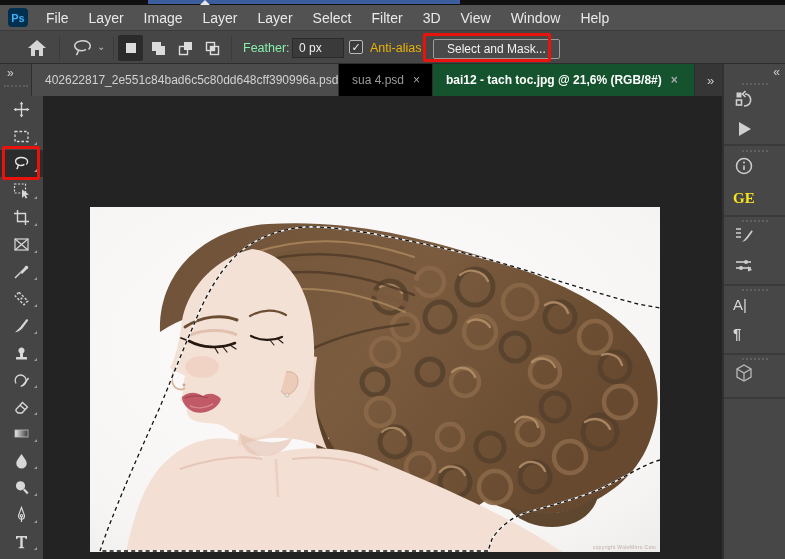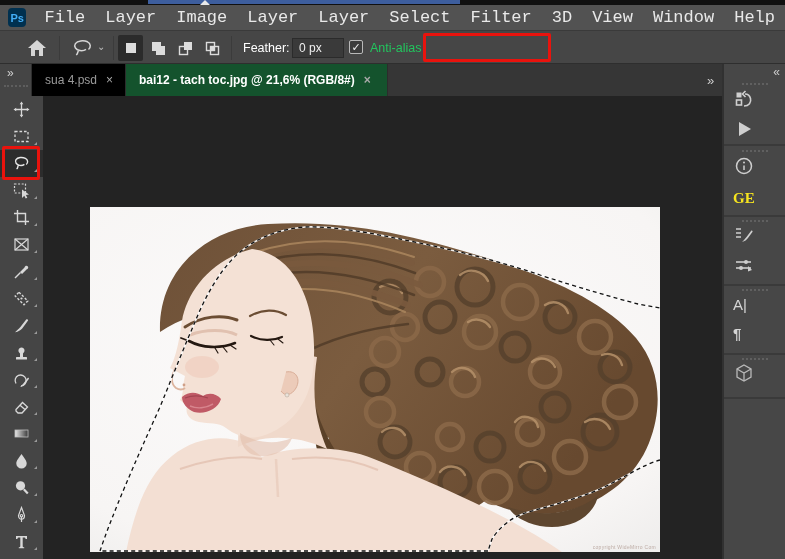--- a/index.html
+++ b/index.html
@@ -12,36 +12,36 @@
   
   #top-strip { position:absolute; left:0; top:0; width:785px; height:5px; background:#101010; }
   #top-strip .blue-seg { position:absolute; left:148px; top:0; width:312px; height:4px; background:#3d5e9e; }
   #top-strip .caret { position:absolute; left:199px; top:0; width:0; height:0;
     border-left:6px solid transparent; border-right:6px solid transparent; border-bottom:6px solid #e8e8e8; }
   
   #menu-bar { position:absolute; left:0; top:5px; width:785px; height:25px; background:#525252;
     display:flex; align-items:center; }
   #ps-badge { width:20px; height:19px; margin:0 8px 0 8px; background:#00304f; border-radius:4px;
     color:#43aef7; font-size:11px; font-weight:bold; display:flex; align-items:center; justify-content:center; }
-  .menu-item { color:#e9e9e9; font-size:17px; padding:3px 10px; cursor:default;font-family:Liberation Mono, monospace; }
+  .menu-item { color:#e9e9e9; font-size:14px; padding:3px 10px; cursor:default; }
   
   #options-bar { position:absolute; left:0; top:30px; width:785px; height:34px; background:#464646;
     border-top:1px solid #3a3a3a; border-bottom:1px solid #2e2e2e; }
   .vsep { position:absolute; top:5px; width:1px; height:24px; background:#3b3b3b; }
   #home-btn { position:absolute; left:26px; top:7px; width:22px; height:20px; }
   #tool-preview { position:absolute; left:70px; top:7px; width:24px; height:20px; }
   #tool-preview-chevron { position:absolute; left:97px; top:10px; color:#bdbdbd; font-size:10px; }
   .mode-btn { position:absolute; top:4px; width:25px; height:26px; display:flex; align-items:center; justify-content:center; border-radius:2px; }
   .mode-btn.active { background:#2b2b2b; }
-  #feather-label { position:absolute; left:243px; top:10px; color:#ffffff; font-size:12.5px; }
+  #feather-label { position:absolute; left:243px; top:10px; color:#86efac; font-size:12.5px; }
   #feather-input { position:absolute; left:292px; top:7px; width:52px; height:20px; background:#3a3a3a;
     border:1px solid #2b2b2b; color:#efefef; font-size:12px; font-family:"Liberation Sans",sans-serif; padding:0 6px; }
   #antialias-box { position:absolute; left:349px; top:9px; width:14px; height:14px; background:#3c3c3c;
     border:1px solid #b9b9b9; border-radius:2px; color:#f2f2f2; font-size:11px; line-height:12px; text-align:center; }
-  #antialias-label { position:absolute; left:370px; top:10px; color:#22c55e; font-size:12.5px; }
+  #antialias-label { position:absolute; left:370px; top:10px; color:#eab308; font-size:12.5px; }
   #select-mask-btn { position:absolute; left:433px; top:8px; height:20px; padding:0 13px; background:#4a4a4a;
     border:1px solid #9d9d9d; border-radius:2px; color:#f2f2f2; font-size:12px; line-height:18px; }
   .red-annotation { position:absolute; border:3px solid #e9130d; border-radius:2px; pointer-events:none; z-index:50; }
   #red-box-mask { left:423px; top:2px; width:128px; height:29px; }
   
   #tab-bar { position:absolute; left:0; top:64px; width:785px; height:32px; background:#363636; display:flex; }
   #tools-header { width:32px; height:32px; background:#454545; position:relative; border-right:1px solid #2e2e2e; }
   #tools-header .dbl-chevron { position:absolute; left:7px; top:2px; color:#cfcfcf; font-size:12px; letter-spacing:-2px; }
   #tools-header .grip { position:absolute; left:4px; top:21px; width:24px; border-top:2px dotted #5e5e5e; }
   .doc-tab { height:32px; display:flex; align-items:center; padding:0 10px 0 13px; font-size:12px;
@@ -137,27 +137,32 @@
           <rect x="6.5" y="6.5" width="8" height="8" fill="none" stroke="#dcdcdc" stroke-width="1.4"></rect>
           <rect x="6.5" y="6.5" width="4" height="4" fill="#dcdcdc"></rect>
         </svg>
     </div>
     <div class="vsep" style="left:231px"></div>
 
     <span id="feather-label">Feather:</span>
     <input id="feather-input" value="0 px" style="">
     <div id="antialias-box">✓</div>
     <span id="antialias-label">Anti-alias</span>
+    <div id="select-mask-btn">Select and Mask...</div>
     <div class="red-annotation" id="red-box-mask"></div>
   </div>
 
   <div id="tab-bar">
     <div id="tools-header">
       <span class="dbl-chevron">»</span>
       <span class="grip"></span>
+    </div>
+    <div class="doc-tab" id="tab-0">
+      <span>402622817_2e551c84bad6c5c80dd648cff390996a.psd</span>
+
     </div>
     <div class="doc-tab" id="tab-1">
       <span>sua 4.psd</span>
       <span class="close">×</span>
     </div>
     <div class="doc-tab" id="tab-2">
       <span>bai12 - tach toc.jpg @ 21,6% (RGB/8#)</span>
       <span class="close">×</span>
     </div>
     <div id="tab-overflow">»</div>

